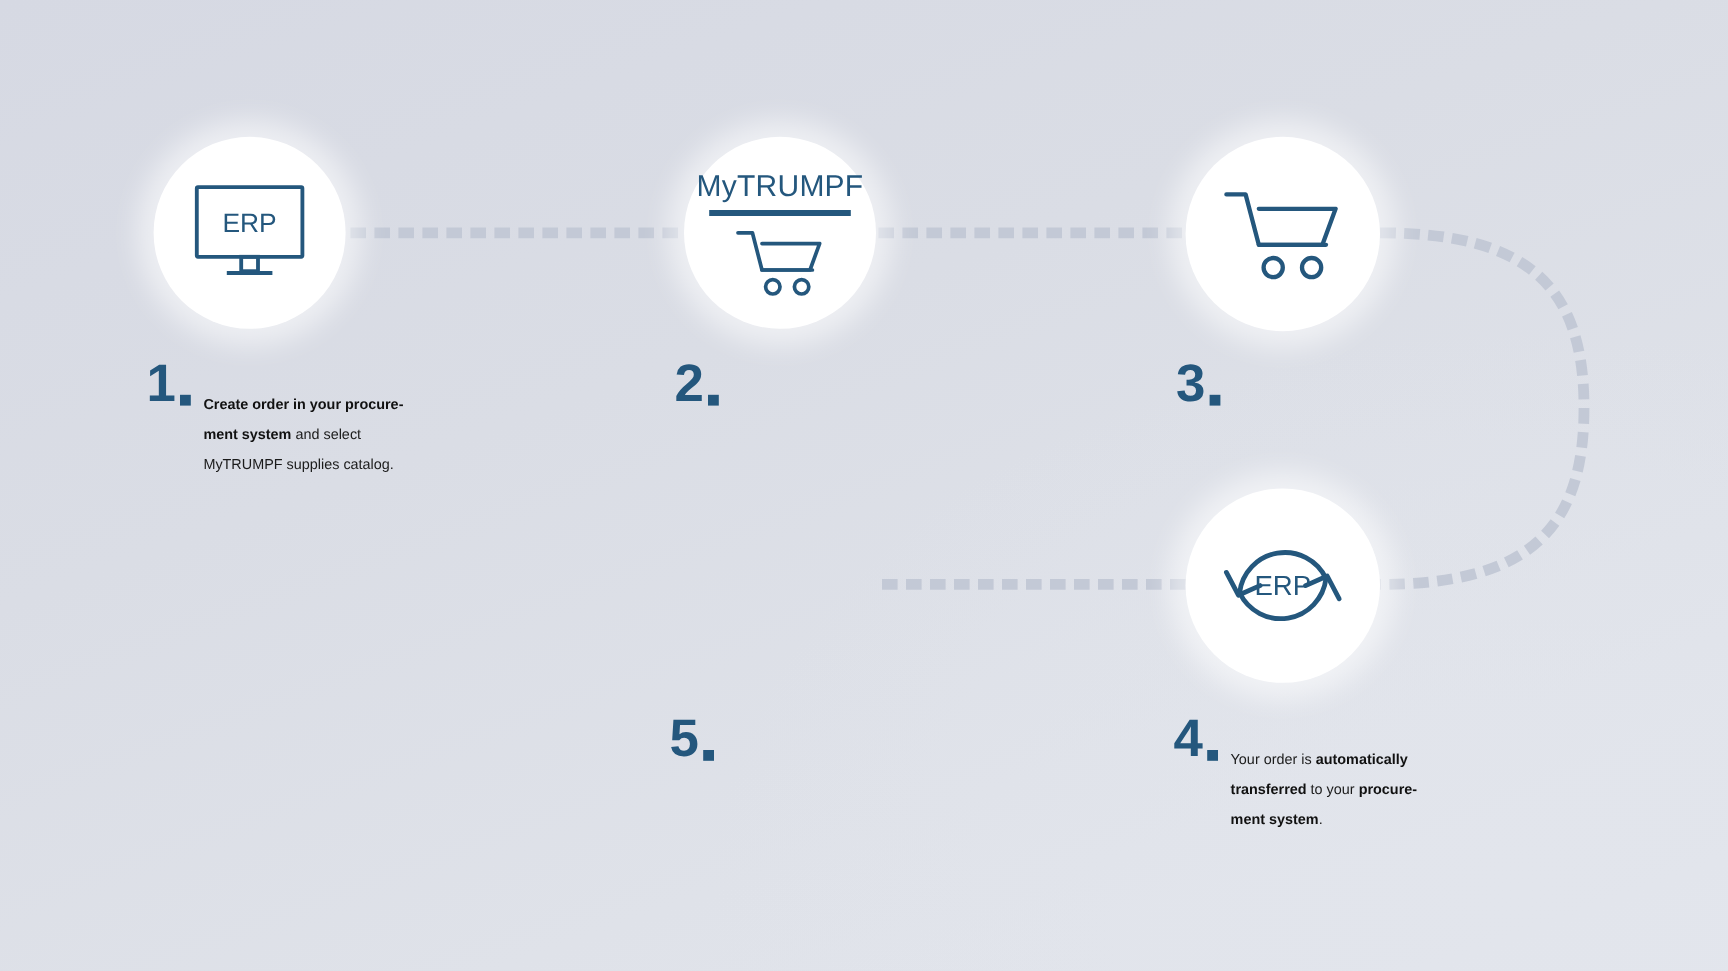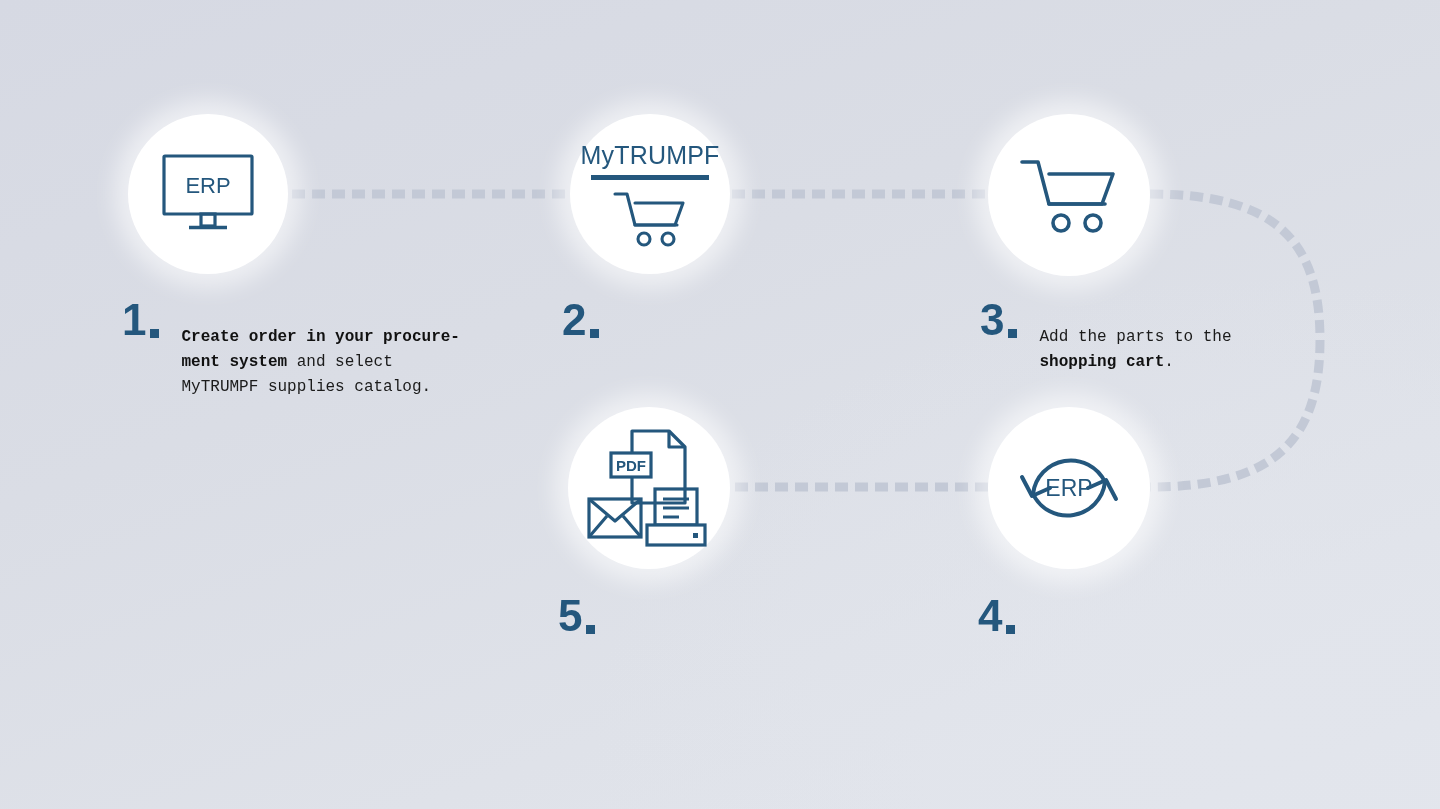--- a/index.html
+++ b/index.html
@@ -69,25 +69,25 @@
   }
   .step-num .dot {
     position: absolute;
     width: 9px;
     height: 9px;
     background: #24577d;
     right: -14px;
     bottom: 2px;
   }
   .step-text {
-    margin-left: 36px;
+    margin-left: 24px;
     color: #1b1b1b;
-    font-size: 16px;
+    font-size: 12px;
     line-height: 25px;
-    font-family: Liberation Mono, monospace;
+    font-family: Liberation Sans, sans-serif;
     font-weight: normal;
     white-space: pre-line;
   }
   .step-text b {
     font-weight: bold;
     color: #111111;
   }
 
   
   .brand-wrap {
@@ -155,48 +155,20 @@
     <div class="node-inner">
       <svg width="104" height="78" viewBox="0 0 104 78">
         <path d="M5 6 H21 L32 48 H85 L96 18 H32" fill="none" stroke="#24577d" stroke-width="3.6" stroke-linecap="round" stroke-linejoin="round"></path>
         <line x1="32" y1="48" x2="88" y2="48" stroke="#24577d" stroke-width="3.6" stroke-linecap="round"></line>
         <circle cx="44" cy="67" r="8" fill="none" stroke="#24577d" stroke-width="3.6"></circle>
         <circle cx="76" cy="67" r="8" fill="none" stroke="#24577d" stroke-width="3.6"></circle>
       </svg>
     </div>
   </div>
 
-  <div class="node glow" style="left:568px; top:407px; width:162px; height:162px;">
-    <div class="node-inner">
-      <svg width="128" height="122" viewBox="0 0 128 122">
-
-        <g>
-          <path d="M47 4 H84 L100 20 V76 H47 Z" fill="none" stroke="#24577d" stroke-width="3.2" stroke-linejoin="round"></path>
-          <path d="M84 4 V20 H100" fill="none" stroke="#24577d" stroke-width="3.2" stroke-linejoin="round"></path>
-          <rect x="26" y="26" width="40" height="24" fill="#ffffff" stroke="#24577d" stroke-width="3.2"></rect>
-          <text x="46" y="44" text-anchor="middle" font-family="Liberation Sans, sans-serif" font-size="15" font-weight="bold" fill="#24577d">PDF</text>
-        </g>
-
-        <g>
-          <rect x="4" y="72" width="52" height="38" fill="none" stroke="#24577d" stroke-width="3.2"></rect>
-          <path d="M4 72 L30 94 L56 72" fill="none" stroke="#24577d" stroke-width="3.2" stroke-linejoin="round"></path>
-          <path d="M4 110 L22 89 M56 110 L38 89" fill="none" stroke="#24577d" stroke-width="3.2"></path>
-        </g>
-
-        <g>
-          <rect x="70" y="62" width="42" height="36" fill="none" stroke="#24577d" stroke-width="3.2"></rect>
-          <line x1="78" y1="72" x2="104" y2="72" stroke="#24577d" stroke-width="3"></line>
-          <line x1="78" y1="81" x2="104" y2="81" stroke="#24577d" stroke-width="3"></line>
-          <line x1="78" y1="90" x2="94" y2="90" stroke="#24577d" stroke-width="3"></line>
-          <rect x="62" y="98" width="58" height="20" fill="#ffffff" stroke="#24577d" stroke-width="3.2"></rect>
-          <rect x="108" y="106" width="5" height="5" fill="#24577d"></rect>
-        </g>
-      </svg>
-    </div>
-  </div>
 
   <div class="node glow" style="left:988px; top:407px; width:162px; height:162px;">
     <div class="node-inner">
       <svg width="108" height="104" viewBox="0 0 108 104">
 
         <path d="M18 58 A38 38 0 0 1 90 46" fill="none" stroke="#24577d" stroke-width="4" stroke-linecap="round"></path>
         <path d="M7 41 L17 60 L35 52" fill="none" stroke="#24577d" stroke-width="4" stroke-linecap="round" stroke-linejoin="round"></path>
 
         <path d="M90 46 A38 38 0 0 1 18 58" fill="none" stroke="#24577d" stroke-width="4" stroke-linecap="round"></path>
         <path d="M101 63 L91 44 L73 52" fill="none" stroke="#24577d" stroke-width="4" stroke-linecap="round" stroke-linejoin="round"></path>
@@ -220,32 +192,32 @@
       <span>2</span>
       <span class="dot"></span>
     </div>
   </div>
 
   <div class="step" style="left:980px; top:300px; width:300px;">
     <div class="step-num">
       <span>3</span>
       <span class="dot"></span>
     </div>
+  </div>
+
+  <div class="step" style="left:558px; top:596px; width:400px;">
+    <div class="step-num">
+      <span>5</span>
+      <span class="dot"></span>
+    </div>
+  </div>
+
+  <div class="step" style="left:978px; top:596px; width:340px;">
+    <div class="step-num">
+      <span>4</span>
+      <span class="dot"></span>
+    </div>
     <div class="step-text">
-      Add the parts to the<br><b>shopping cart</b>.
-    </div>
-  </div>
-
-  <div class="step" style="left:558px; top:596px; width:400px;">
-    <div class="step-num">
-      <span>5</span>
-      <span class="dot"></span>
-    </div>
-  </div>
-
-  <div class="step" style="left:978px; top:596px; width:340px;">
-    <div class="step-num">
-      <span>4</span>
-      <span class="dot"></span>
+      Your order is <b>automatically</b><br><b>transferred</b> to your <b>procure-</b><br><b>ment system</b>.
     </div>
   </div>
 
 </div>
 
 </body></html>

